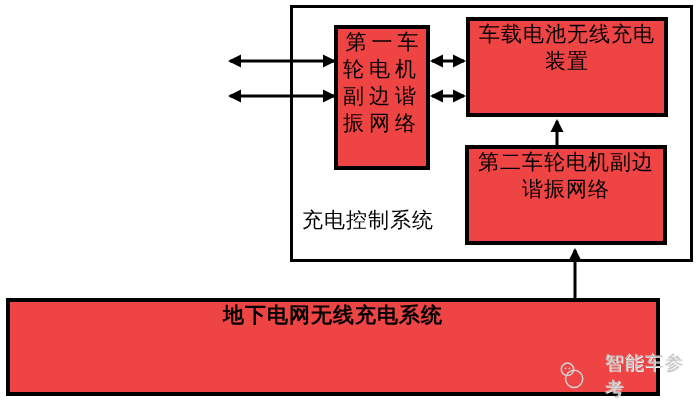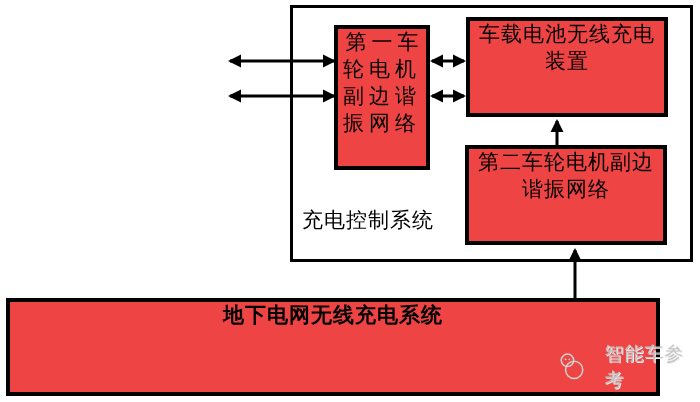--- a/index.html
+++ b/index.html
@@ -62,21 +62,21 @@
     left: 0;
     top: 0;
     width: 700px;
     height: 402px;
     pointer-events: none;
     z-index: 3;
   }
   .watermark {
     position: absolute;
     left: 556px;
-    top: 341px;
+    top: 350px;
     display: flex;
     align-items: center;
     gap: 16px;
     z-index: 5;
   }
   .watermark-text {
     font-size: 19px;
     letter-spacing: 1px;
     color: #c3c3c3;
     text-shadow: 1px 1px 0 #eeeeee;

